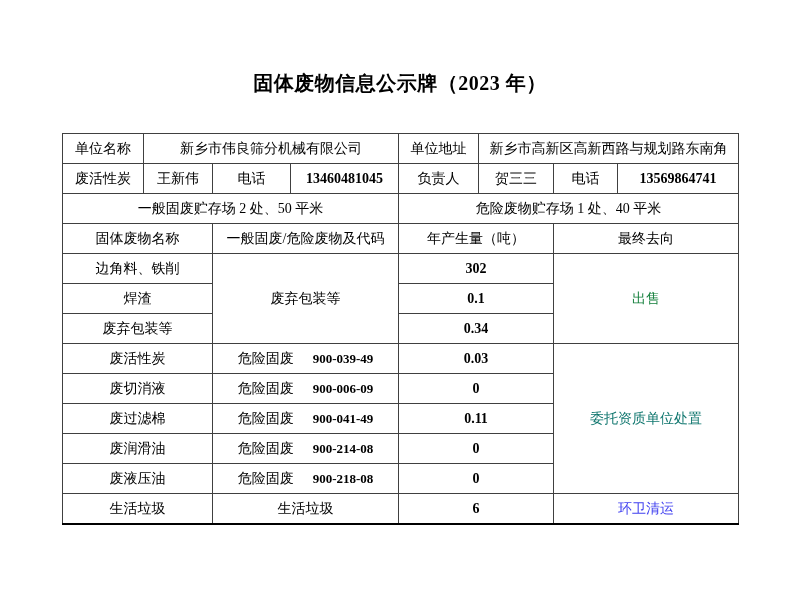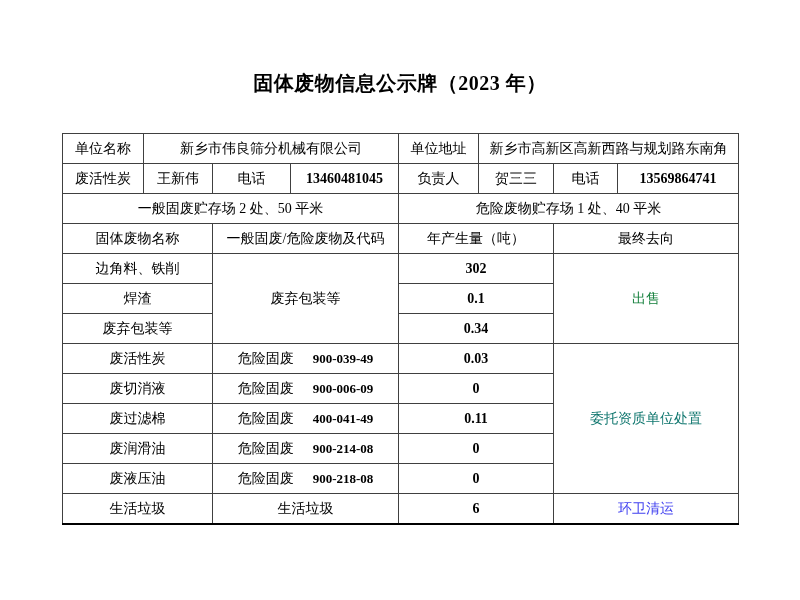--- a/index.html
+++ b/index.html
@@ -128,21 +128,21 @@
       <td colspan="2" class="num">0.03</td>
       <td colspan="2" rowspan="5" class="blue" style="color: #0f766e;">委托资质单位处置</td>
     </tr>
     <tr>
       <td colspan="2">废切消液</td>
       <td colspan="2"><span>危险固废</span><span class="num code">900-006-09</span></td>
       <td colspan="2" class="num">0</td>
     </tr>
     <tr>
       <td colspan="2">废过滤棉</td>
-      <td colspan="2"><span>危险固废</span><span class="num code">400-041-49</span></td>
+      <td colspan="2"><span>危险固废</span><span class="num code">900-041-49</span></td>
       <td colspan="2" class="num">0.11</td>
     </tr>
     <tr>
       <td colspan="2">废润滑油</td>
       <td colspan="2"><span>危险固废</span><span class="num code">900-214-08</span></td>
       <td colspan="2" class="num">0</td>
     </tr>
     <tr>
       <td colspan="2">废液压油</td>
       <td colspan="2"><span>危险固废</span><span class="num code">900-218-08</span></td>

